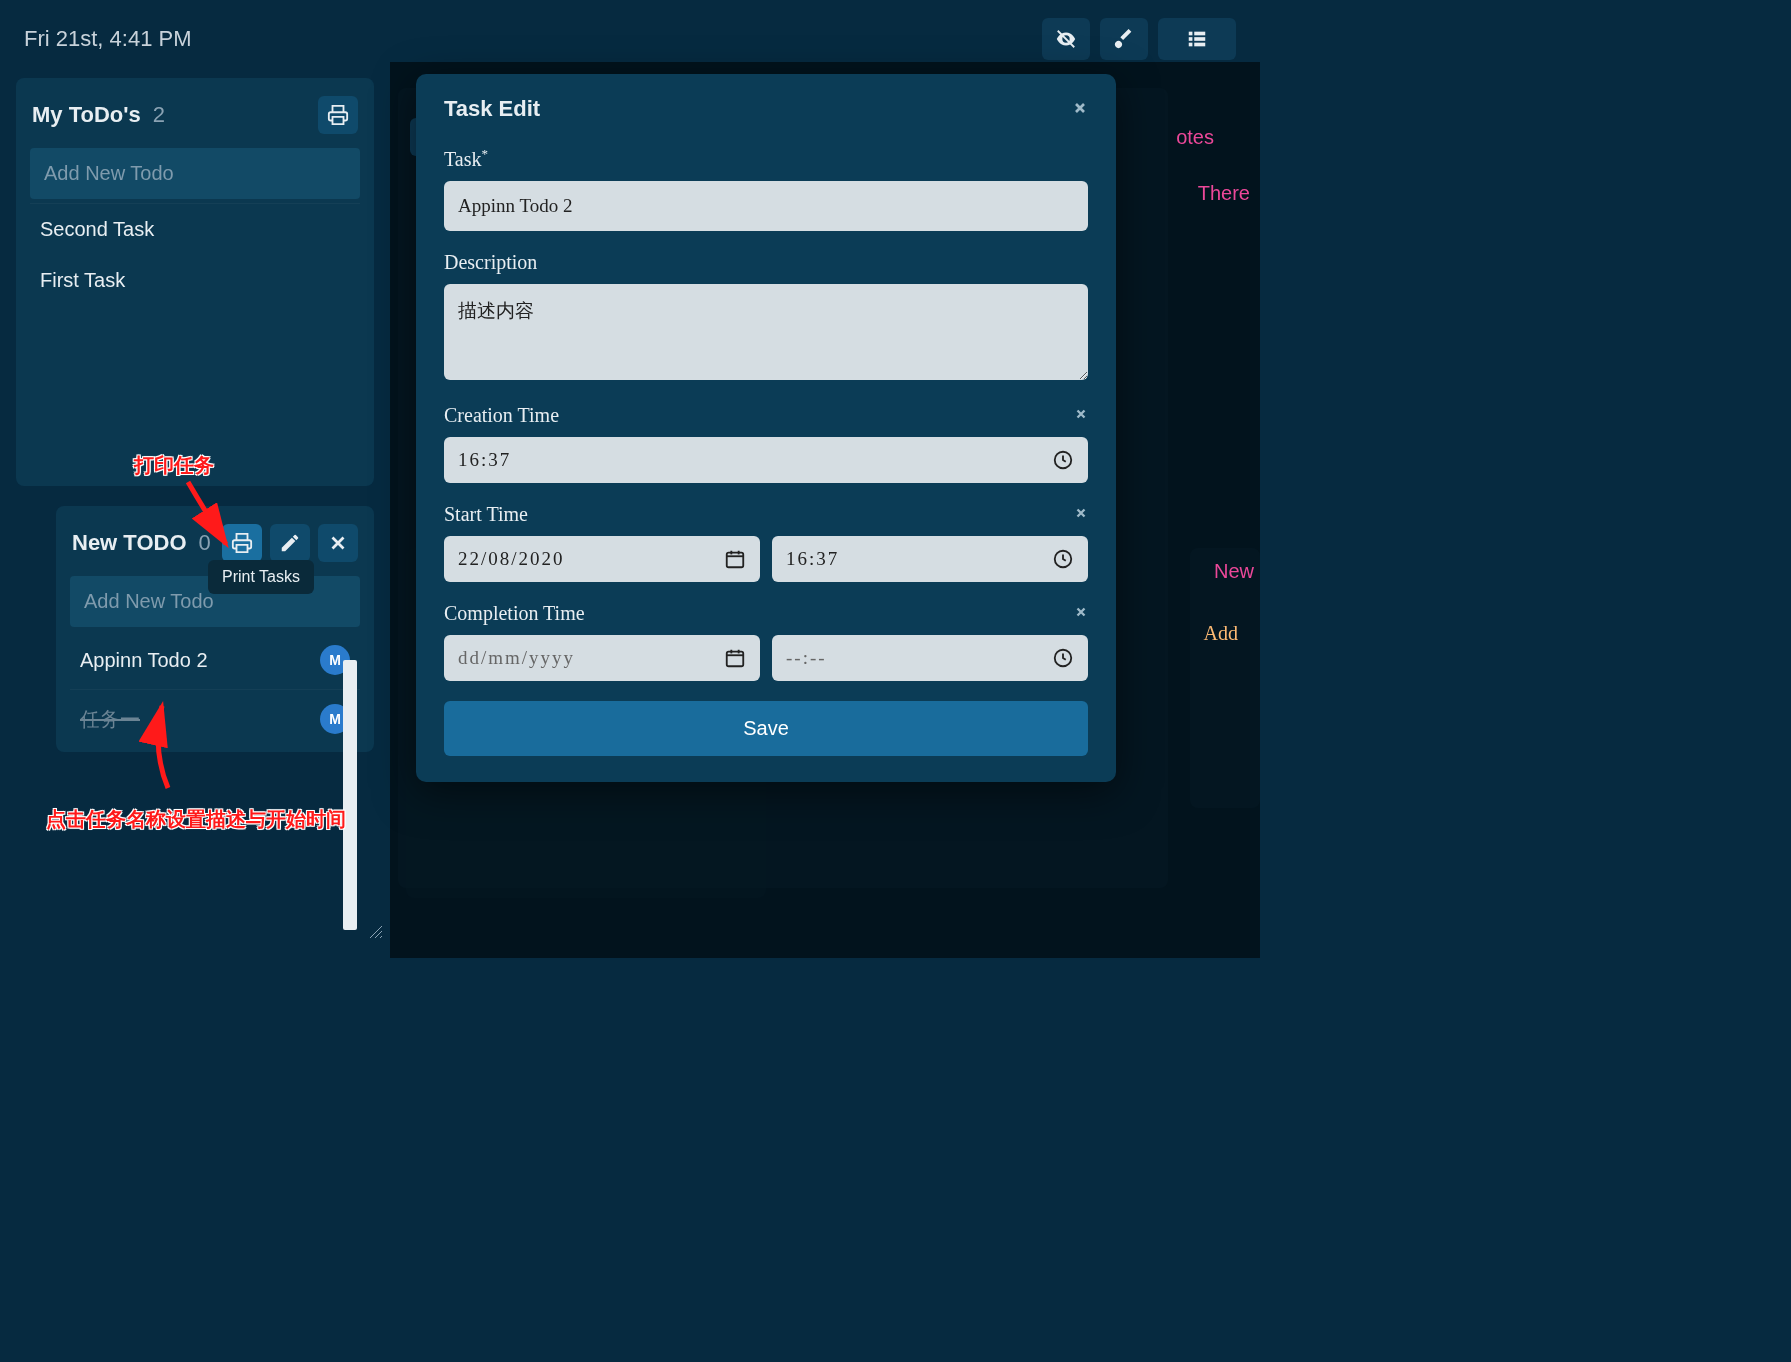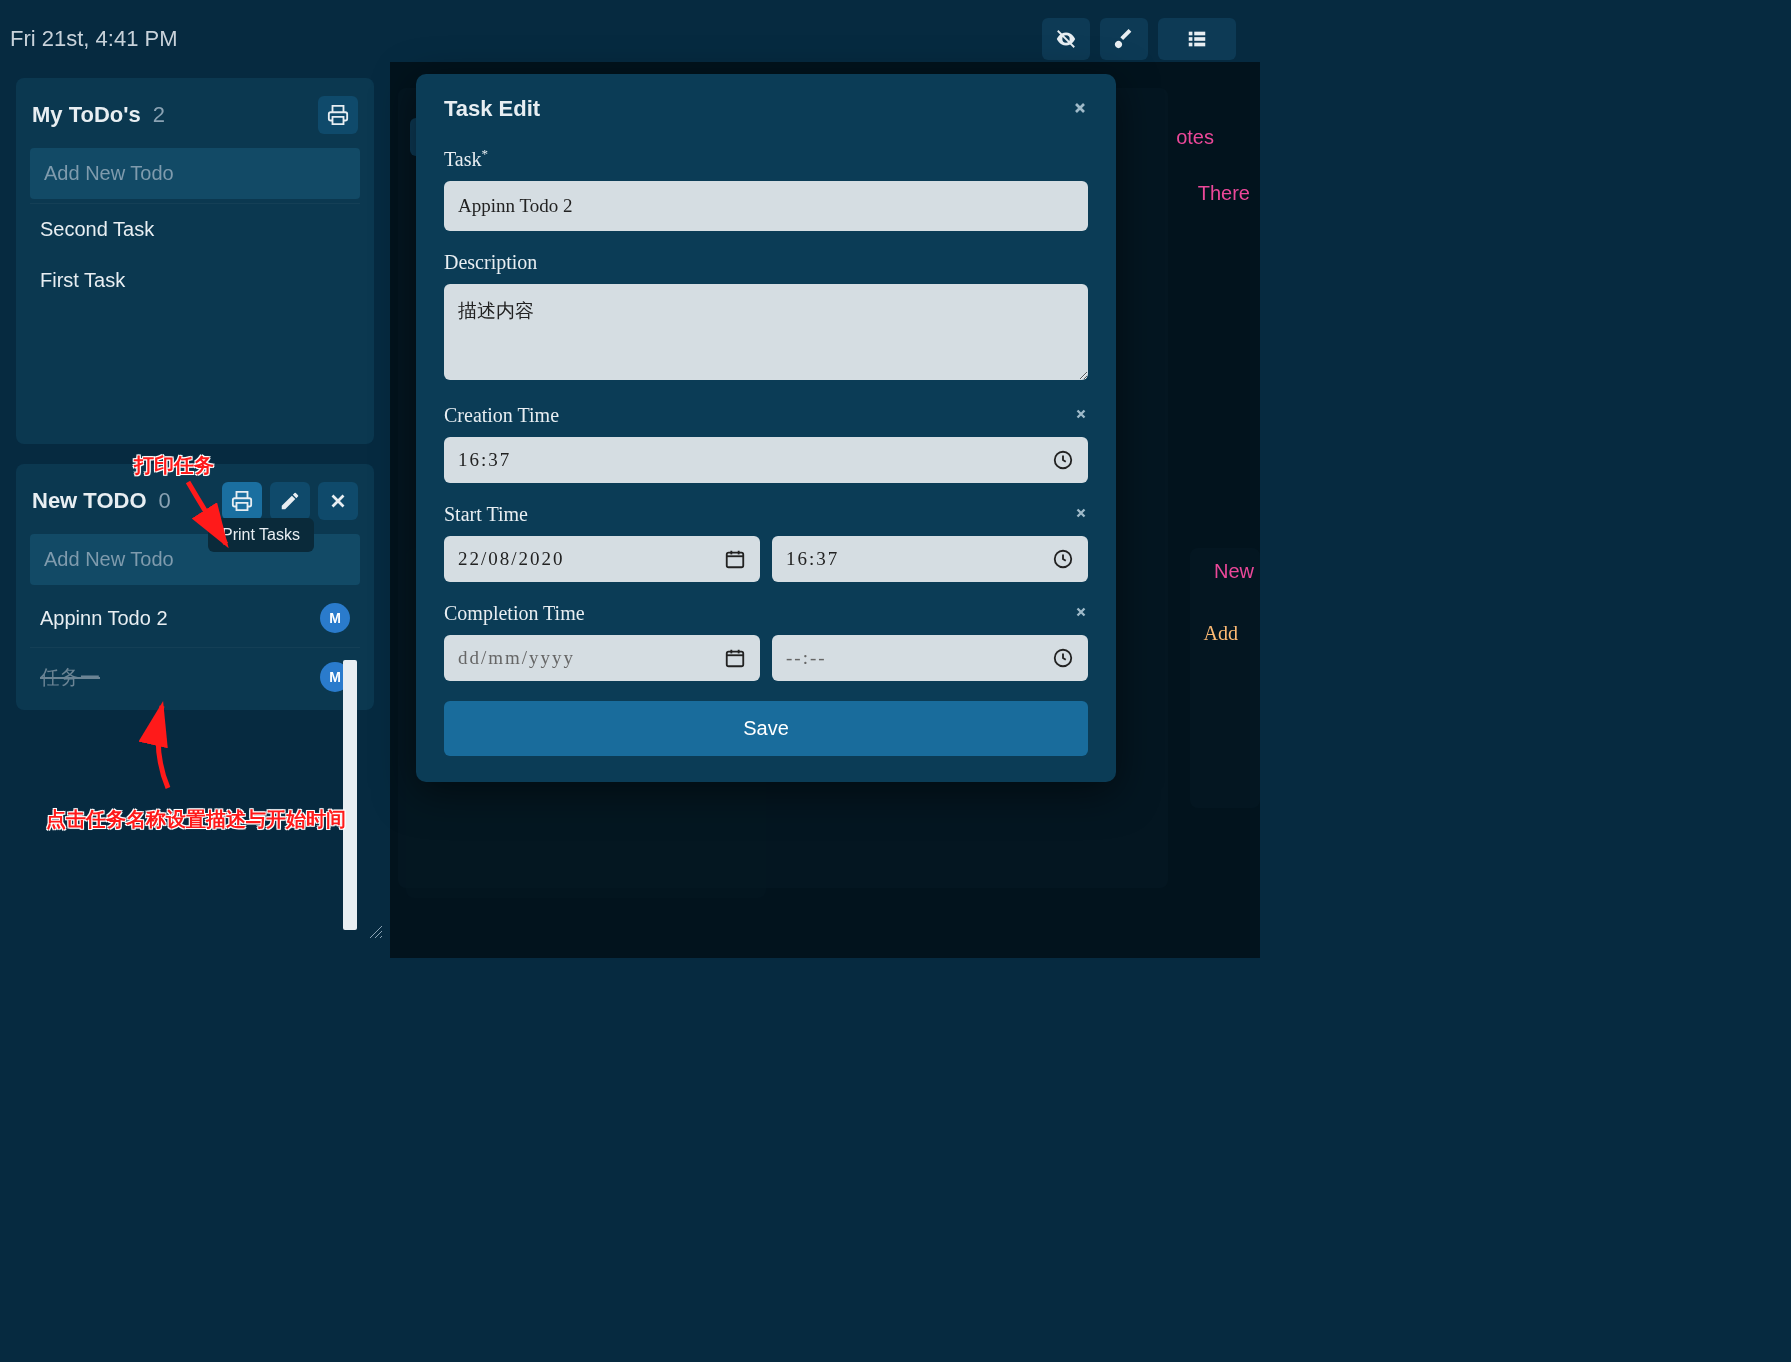--- a/index.html
+++ b/index.html
@@ -10,21 +10,21 @@
     width: 1260px;
     height: 958px;
     overflow: hidden;
     position: relative;
     font-size: 16px;
   }
   .top-bar {
     display: flex;
     justify-content: space-between;
     align-items: center;
-    padding: 18px 24px 18px 10px;
+    padding: 18px 24px 18px 24px;
   }
   .datetime {
     color: #c8d2da;
     font-size: 22px;
     font-weight: 500;
   }
   .top-actions {
     display: flex;
     gap: 10px;
   }
@@ -326,21 +326,21 @@
 
 <div class="bg-card" style="top:88px; left:398px; width:770px; height:800px; opacity:0.6;"></div>
 <div class="bg-card" style="top:548px; left:1190px; width:70px; height:260px; opacity:0.6;"></div>
 <div class="bg-card" style="top:548px; left:406px; width:360px; height:350px; opacity:0.4;"></div>
 
 <div class="backdrop"></div>
 
 <div class="columns">
   <div class="col">
 
-    <div class="panel" style="height:366px;">
+    <div class="panel" style="height:408px;">
       <div class="panel-header">
         <div class="panel-title">
           <span>My ToDo's</span>
           <span class="panel-count">2</span>
         </div>
         <div class="panel-actions">
           <div class="sq-btn">
             <svg class="icon-svg" viewBox="0 0 24 24">
                 <path d="M6 9V2h12v7M6 18H4a2 2 0 01-2-2v-5a2 2 0 012-2h16a2 2 0 012 2v5a2 2 0 01-2 2h-2M6 14h12v8H6z" fill="none" stroke="#e8eef2" stroke-width="2"></path>
               </svg>
@@ -359,21 +359,21 @@
     <div class="anno" style="top:452px; left:134px;">打印任务</div>
     <svg class="arrow" style="top:476px; left:178px;" width="70" height="80">
       <defs>
           <marker id="ah1" markerWidth="10" markerHeight="10" refX="8" refY="3" orient="auto">
             <path d="M0,0 L0,6 L9,3 z" fill="#ff1a1a"></path>
           </marker>
         </defs>
       <path d="M10,6 Q30,40 48,68" stroke="#ff1a1a" stroke-width="5" fill="none" marker-end="url(#ah1)"></path>
     </svg>
 
-    <div class="panel" style="position:relative;">
+    <div class="panel" style="position:relative;margin-left:40px;">
       <div class="panel-header">
         <div class="panel-title">
           <span>New TODO</span>
           <span class="panel-count">0</span>
         </div>
         <div class="panel-actions">
           <div class="sq-btn active">
             <svg class="icon-svg" viewBox="0 0 24 24">
                 <path d="M6 9V2h12v7M6 18H4a2 2 0 01-2-2v-5a2 2 0 012-2h16a2 2 0 012 2v5a2 2 0 01-2 2h-2M6 14h12v8H6z" fill="none" stroke="#e8eef2" stroke-width="2"></path>
               </svg>

